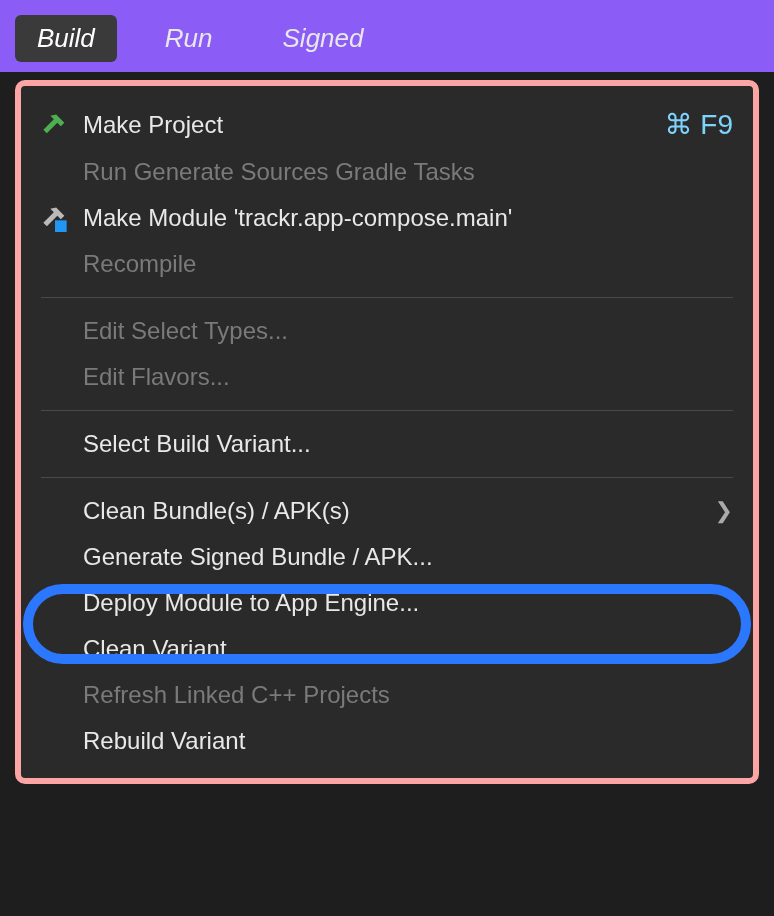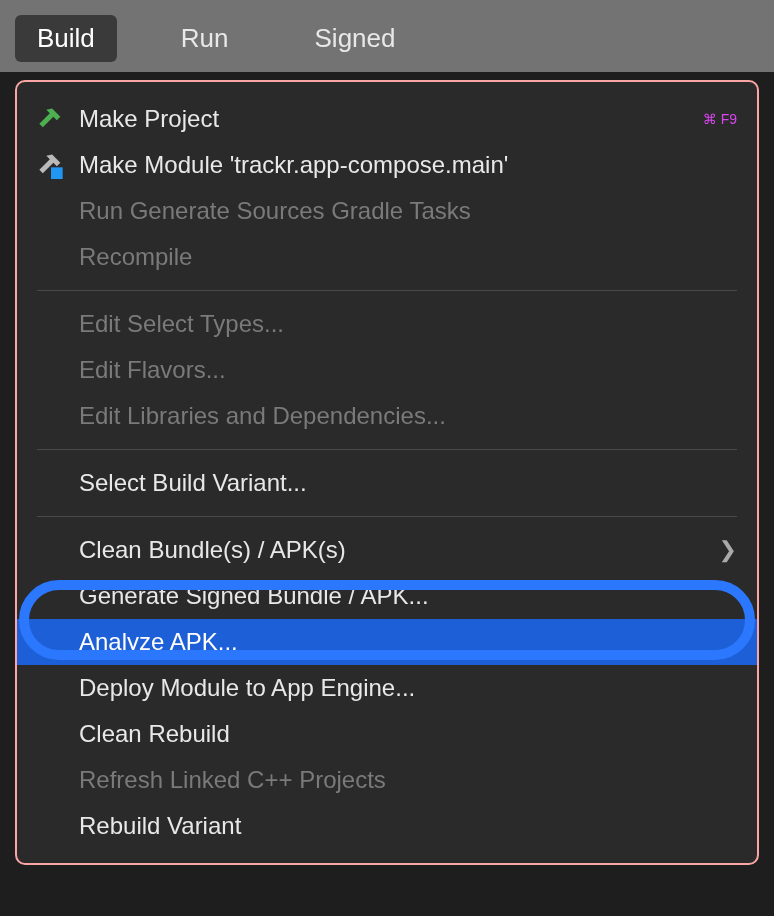--- a/index.html
+++ b/index.html
@@ -9,43 +9,44 @@
     }
     body {
       background: #1e1e1e;
       font-family: -apple-system, BlinkMacSystemFont, "Segoe UI", sans-serif;
       width: 774px;
       height: 916px;
       overflow: hidden;
     }
     .menubar {
       display: flex;
-      gap: 16px;
+      gap: 0;
       padding: 15px 15px 10px 15px;
-      background: #737373;
+      background: #8b5cf6;
+      font-style: italic;
     }
     .menubar-item {
       font-size: 26px;
       color: #e8e8e8;
       padding: 8px 22px;
       border-radius: 6px;
       cursor: pointer;
     }
     .menubar-item.active {
       background: #3a3a3a;
       color: #ffffff;
       font-weight: 500;
     }
     .menubar-item.inactive {
       margin-left: 26px;
     }
     .dropdown {
       margin: 8px 15px 15px 15px;
       background: #2a2a2a;
-      border: 2px solid #fca5a5;
+      border: 6px solid #fca5a5;
       border-radius: 10px;
       padding: 14px 0;
       position: relative;
     }
     .menu-item {
       display: flex;
       align-items: center;
       padding: 8px 20px;
       font-size: 24px;
       color: #e8e8e8;
@@ -65,22 +66,22 @@
       width: 42px;
       display: flex;
       align-items: center;
       justify-content: flex-start;
       flex-shrink: 0;
     }
     .menu-label {
       flex: 1;
     }
     .shortcut {
-      color: #d946ef;
-      font-size: 14px;
+      color: #7dd3fc;
+      font-size: 28px;
       margin-left: auto;
     }
     .chevron {
       color: #aaa;
       margin-left: auto;
       font-size: 22px;
     }
     .separator {
       height: 1px;
       background: #4a4a4a;
@@ -113,56 +114,52 @@
   <div class="menu-item">
     <span class="icon-slot hammer-green">
       <svg width="28" height="28" viewBox="0 0 24 24">
           <path d="M13 3 L20 10 L17 13 L14 10 L5 19 L2 16 L11 7 L8 4 Z" fill="#4caf50"></path>
         </svg>
     </span>
     <span class="menu-label">Make Project</span>
     <span class="shortcut">⌘ F9</span>
   </div>
 
+  <div class="menu-item disabled">
+    <span class="icon-slot"></span>
+    <span class="menu-label">Run Generate Sources Gradle Tasks</span>
+  </div>
+
   <div class="menu-item">
     <span class="icon-slot hammer-blue">
       <svg width="28" height="28" viewBox="0 0 24 24">
         <path d="M13 3 L20 10 L17 13 L14 10 L5 19 L2 16 L11 7 L8 4 Z" fill="#bababa"></path>
         <rect x="12" y="14" width="10" height="10" fill="#2196f3"></rect>
       </svg>
     </span>
     <span class="menu-label">Make Module 'trackr.app-compose.main'</span>
   </div>
 
   <div class="menu-item disabled">
     <span class="icon-slot"></span>
-    <span class="menu-label">Run Generate Sources Gradle Tasks</span>
-  </div>
-
-  <div class="menu-item disabled">
-    <span class="icon-slot"></span>
     <span class="menu-label">Recompile</span>
   </div>
 
   <div class="separator"></div>
 
   <div class="menu-item disabled">
     <span class="icon-slot"></span>
     <span class="menu-label">Edit Select Types...</span>
   </div>
 
   <div class="menu-item disabled">
     <span class="icon-slot"></span>
     <span class="menu-label">Edit Flavors...</span>
   </div>
 
-  <div class="menu-item disabled">
-    <span class="icon-slot"></span>
-    <span class="menu-label">Edit Libraries and Dependencies...</span>
-  </div>
 
   <div class="separator"></div>
 
   <div class="menu-item">
     <span class="icon-slot"></span>
     <span class="menu-label">Select Build Variant...</span>
   </div>
 
   <div class="separator"></div>
 
@@ -172,34 +169,30 @@
     <span class="chevron">❯</span>
   </div>
 
   <div class="menu-item">
     <span class="icon-slot"></span>
     <span class="menu-label">Generate Signed Bundle / APK...</span>
   </div>
 
   <div class="highlight-ring" style="top: 498px;"></div>
 
-  <div class="menu-item highlighted">
-    <span class="icon-slot"></span>
-    <span class="menu-label">Analyze APK...</span>
-  </div>
 
   <div class="menu-item">
     <span class="icon-slot"></span>
     <span class="menu-label">Deploy Module to App Engine...</span>
   </div>
 
 
   <div class="menu-item">
     <span class="icon-slot"></span>
-    <span class="menu-label">Clean Rebuild</span>
+    <span class="menu-label">Clean Variant</span>
   </div>
 
   <div class="menu-item disabled">
     <span class="icon-slot"></span>
     <span class="menu-label">Refresh Linked C++ Projects</span>
   </div>
 
   <div class="menu-item">
     <span class="icon-slot"></span>
     <span class="menu-label">Rebuild Variant</span>

